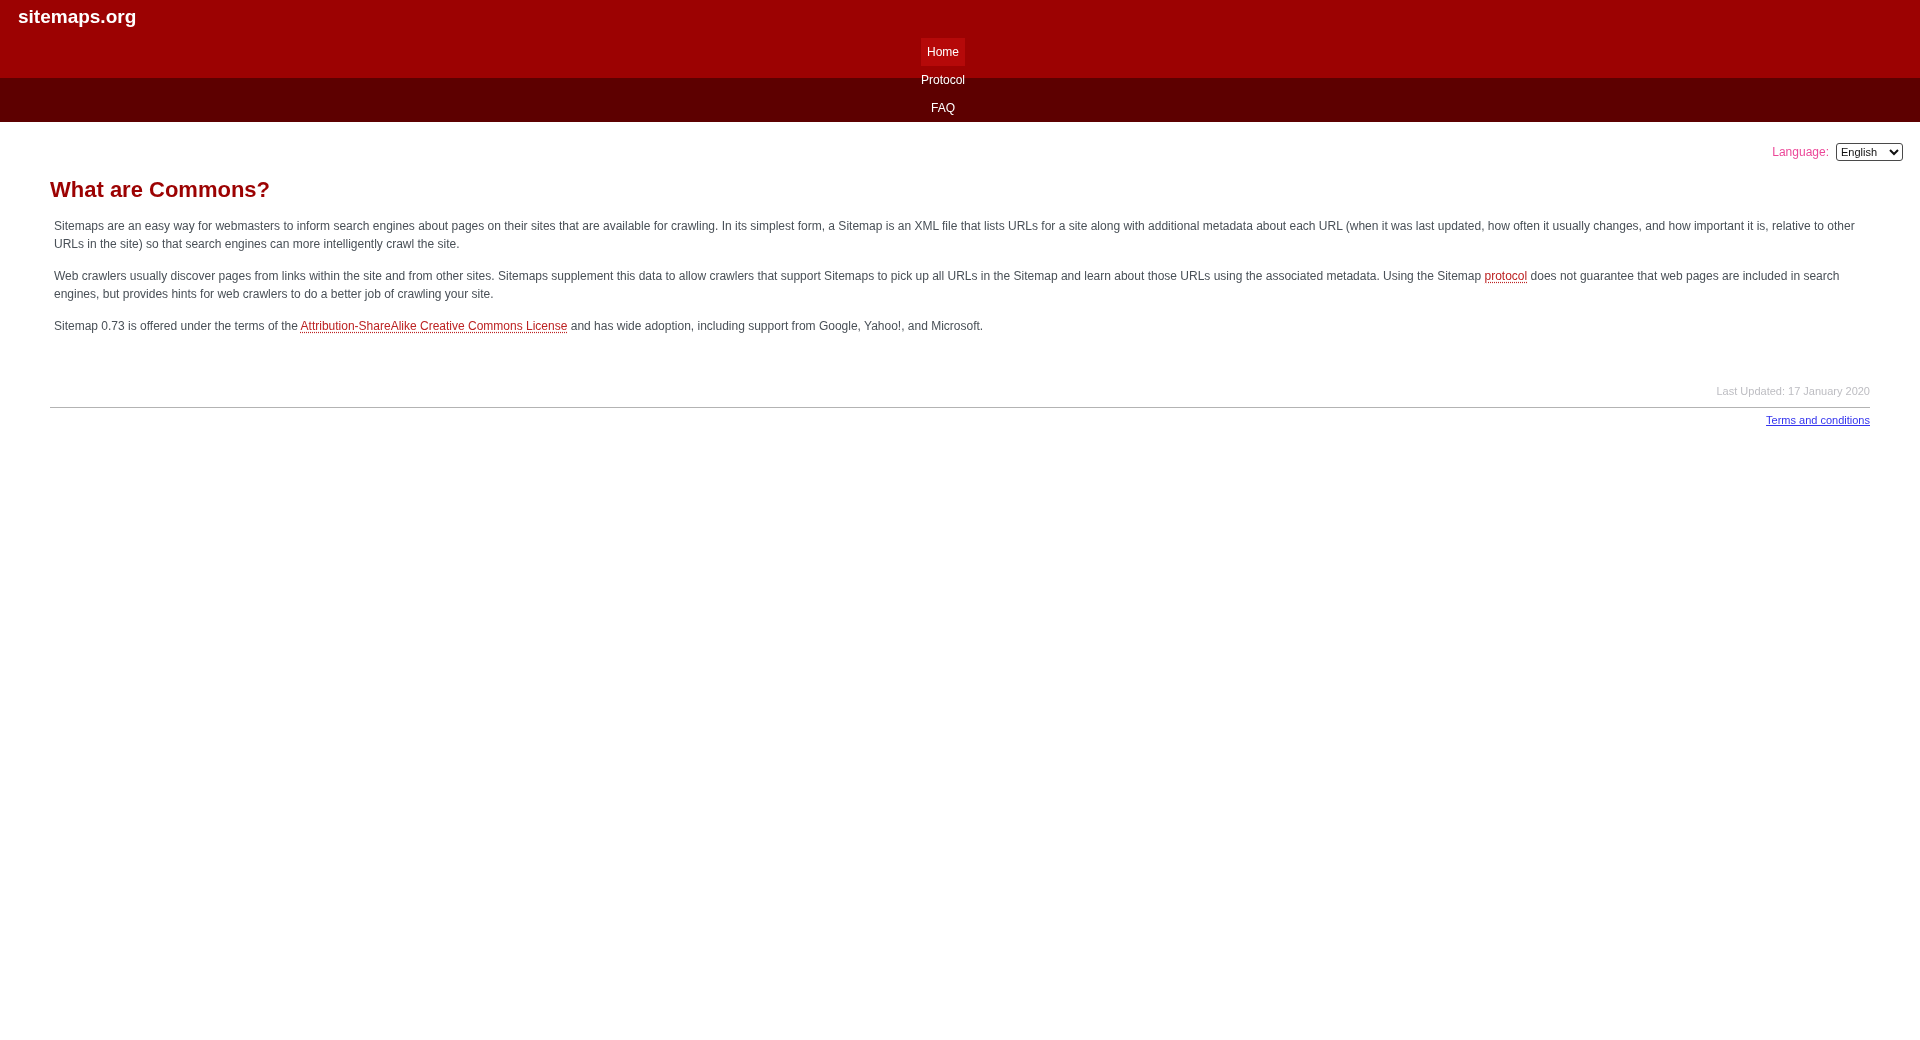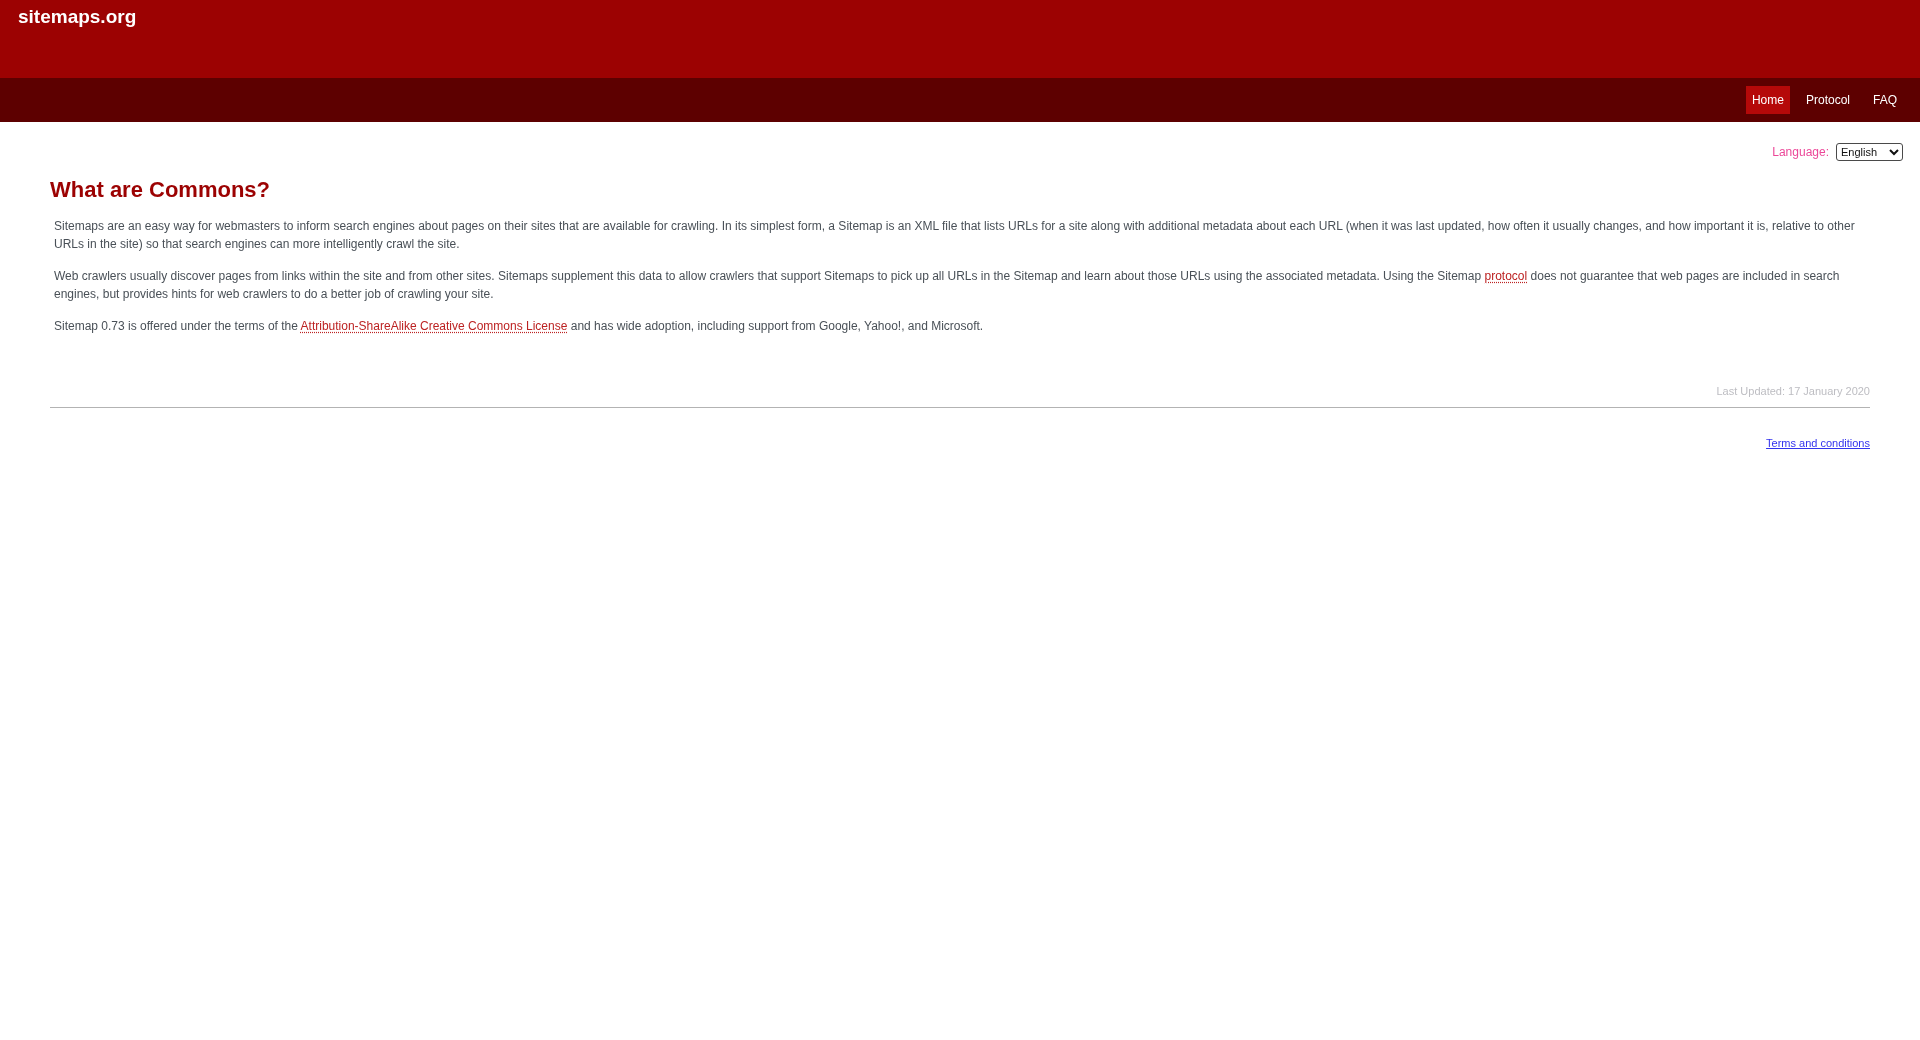--- a/index.html
+++ b/index.html
@@ -24,22 +24,22 @@
     line-height: 22px;
   }
 
   
   .main-nav {
     height: 44px;
     background: #5d0000;
     display: flex;
     align-items: center;
     justify-content: flex-end;
-    padding-right: 16px;
-    gap: 9px;
+    padding-right: 34px;
+    flex-direction: column;
   }
   .nav-link {
     color: #ffffff;
     font-size: 12px;
     line-height: 14px;
     padding: 7px 7px;
     text-decoration: none;
     cursor: pointer;
   }
   .nav-link.active {
@@ -102,21 +102,21 @@
     line-height: 14px;
     margin-top: 49px;
   }
   .divider {
     border: none;
     border-top: 1px solid #b3b3b3;
     margin: 9px 0 0 0;
   }
   .terms-row {
     text-align: right;
-    margin-top: 28px;
+    margin-top: 5px;
     font-size: 11px;
     line-height: 14px;
   }
   .terms-link {
     color: #3333ee;
     text-decoration: underline;
     cursor: pointer;
   }
 </style>
 </head>

